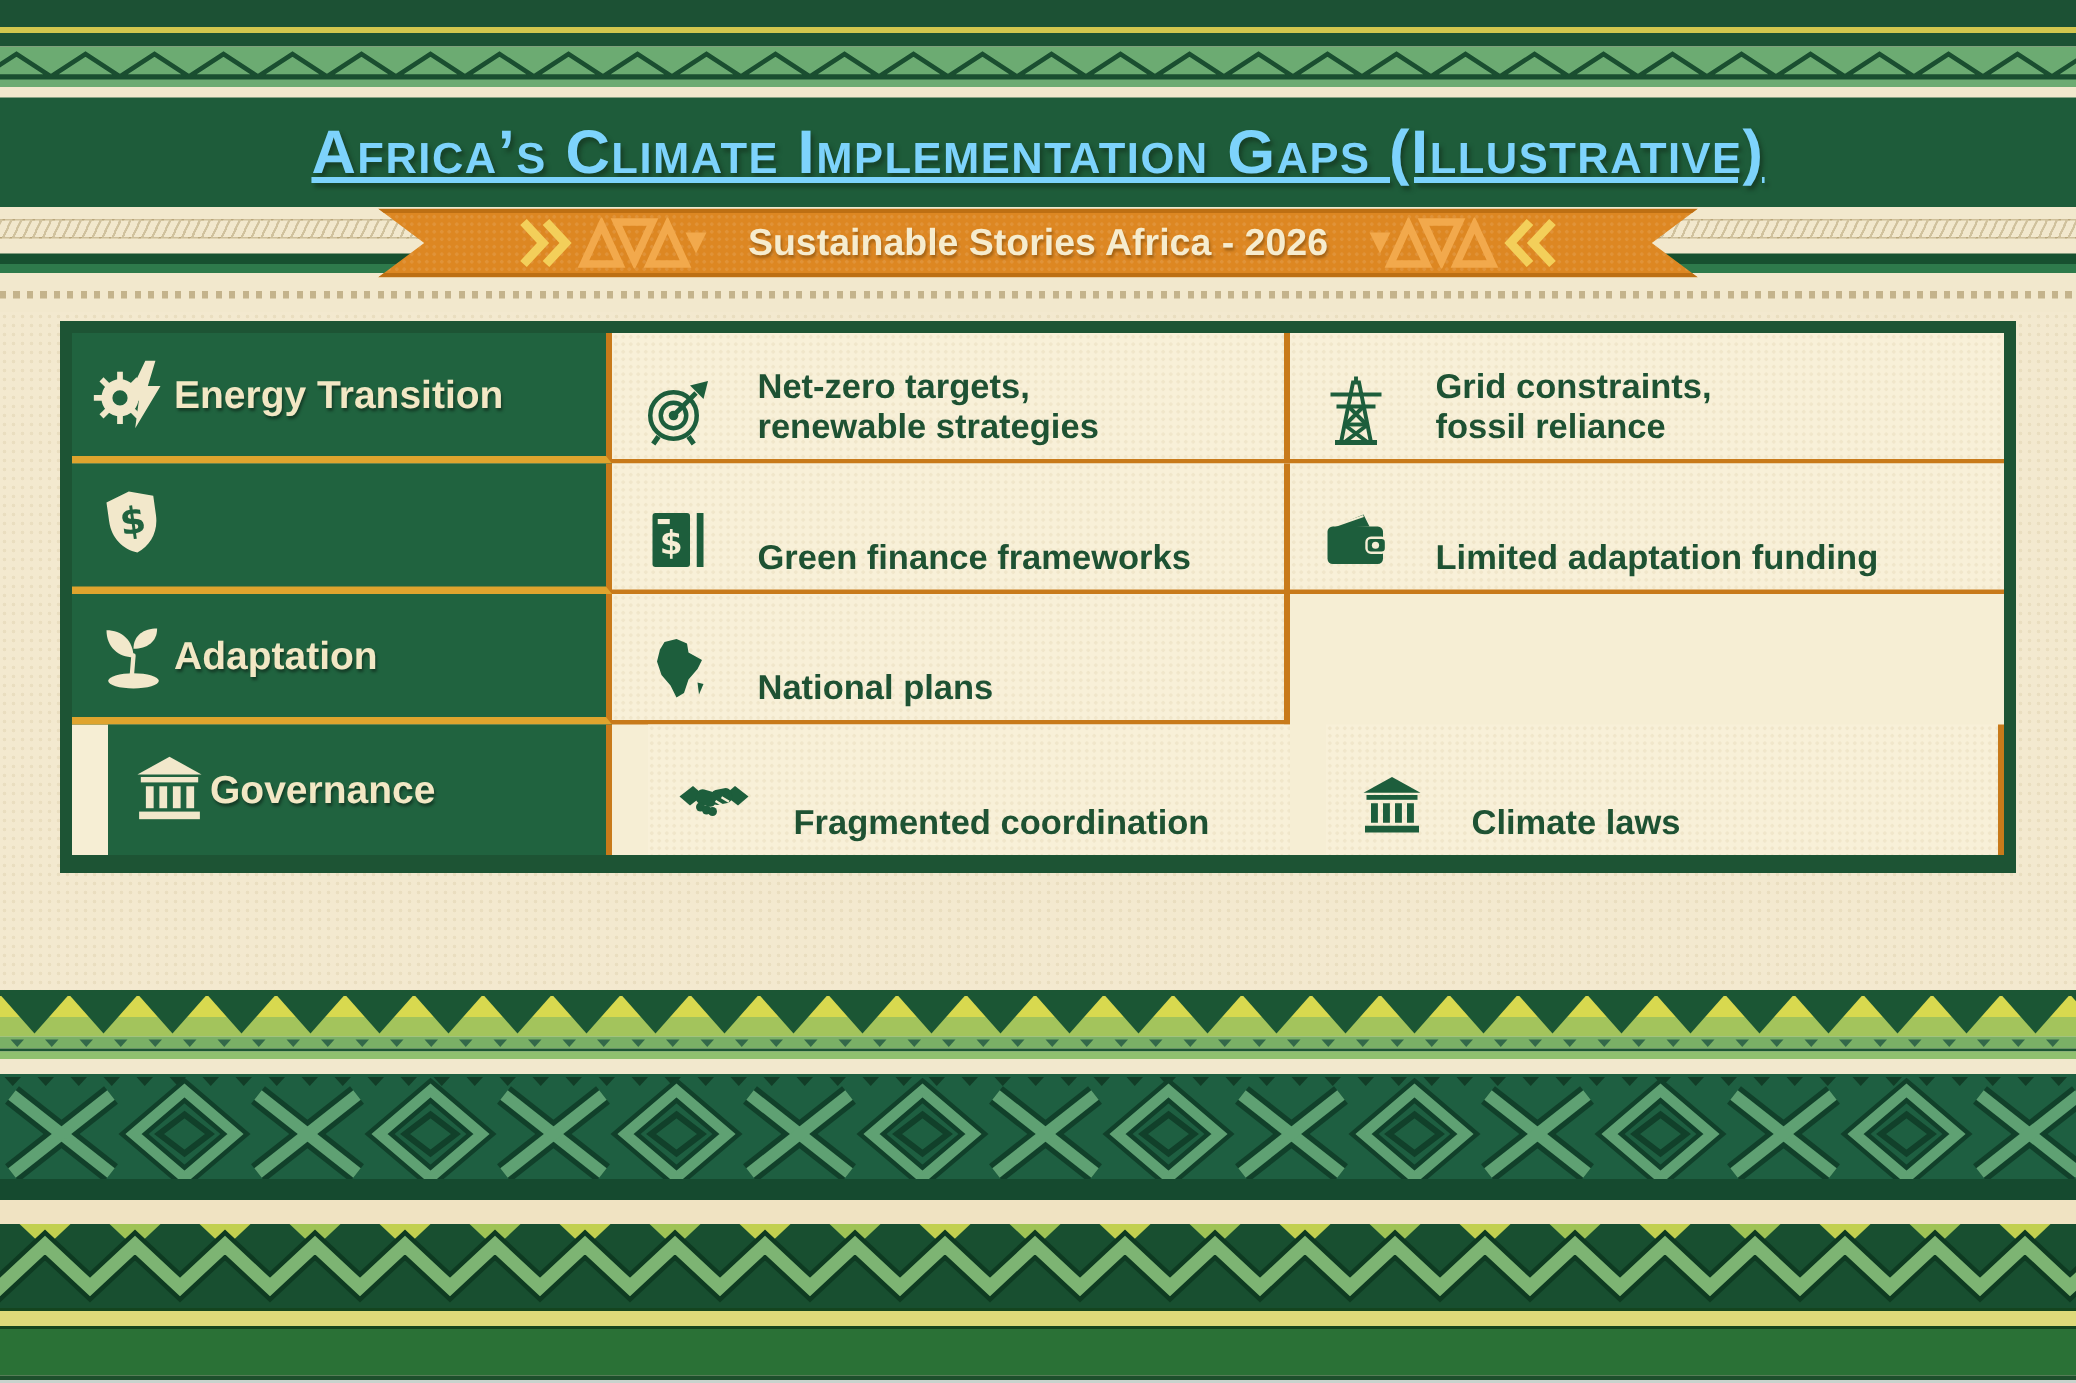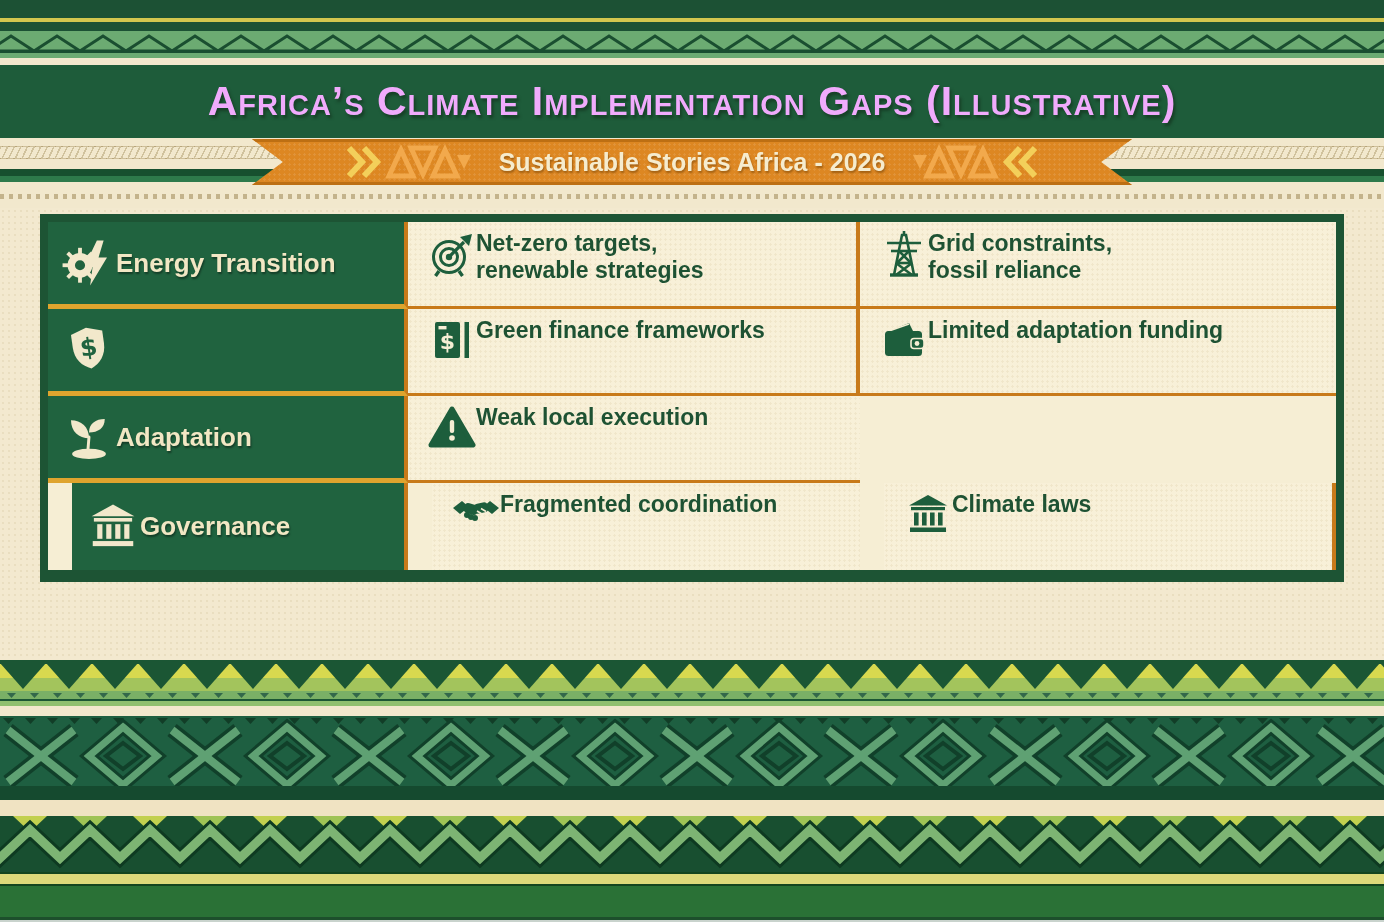--- a/index.html
+++ b/index.html
@@ -16,21 +16,21 @@
 
   
   .band-dark-a{height:18px;background:#1c5134;}
   .band-gold-line{height:4px;background:#d2c64e;}
   .band-dark-b{height:9px;background:#1c5134;}
   #topzig{display:block;width:100%;height:27px;}
   .band-cream-line{height:7px;background:#f2e8cd;}
 
   .title-band{height:73px;background:#1e5c3a;display:flex;align-items:center;justify-content:center;}
   .title{margin:0;font-variant:small-caps;font-weight:bold;font-size:41px;letter-spacing:1px;
-         color:#f0abfc;text-shadow:2px 3px 3px rgba(15,35,20,.5);}
+         color:#7dd3fc;text-shadow:2px 3px 3px rgba(15,35,20,.5);text-decoration:underline;}
 
   
   .ribbon-zone{height:70px;background:#f2e8cd;position:relative;}
   .hatch{position:absolute;left:0;right:0;top:8px;height:13px;
          background:repeating-linear-gradient(115deg,rgba(140,115,60,.33) 0 1.5px,rgba(0,0,0,0) 1.5px 6px);
          border-top:1px solid rgba(140,115,60,.35);border-bottom:1px solid rgba(140,115,60,.35);}
   .zone-stripe{position:absolute;left:0;right:0;top:31px;height:13px;
          background:linear-gradient(#17502f 0 52%,#2e7a4b 52% 100%);}
   .stitch{position:absolute;left:0;right:0;top:56px;height:5px;
          background:repeating-linear-gradient(90deg,rgba(140,115,60,.45) 0 4px,rgba(0,0,0,0) 4px 9px);}
@@ -50,21 +50,21 @@
   .gap-table{width:1304px;margin:0 auto;border:8px solid #1d5434;border-bottom-width:12px;
              background:#f6eed4;}
   .thead,.trow{display:grid;grid-template-columns:360px 452px 1fr;}
   .th{background:#20633f;color:#f2e7c4;font-weight:bold;font-size:27px;text-align:center;
       padding:10px 0 8px;border-top:3px solid #f0e5c4;border-bottom:7px solid #d9821f;
       text-shadow:1px 2px 2px rgba(0,0,0,.4);}
   .th + .th{border-left:2px solid #b9c94c;}
   .area{background:#20633f;display:flex;align-items:center;padding:8px 14px;
         min-height:87px;border-right:4px solid #c87a1a;border-bottom:5px solid #dfa42e;}
   .alabel{color:#f2e7c4;font-weight:bold;font-size:26px;text-shadow:1px 2px 2px rgba(0,0,0,.4);}
-  .cell{background:#f8f0d8;display:flex;align-items:flex-start;gap:0;padding:8px 20px;
+  .cell{background:#f8f0d8;display:flex;align-items:flex-end;gap:29px;padding:8px 20px;
         min-height:87px;border-bottom:3px solid #c87a1a;
         background-image:radial-gradient(rgba(170,140,80,.10) 1px,rgba(0,0,0,0) 1.3px);
         background-size:5px 5px;}
   .cell.mid{border-right:4px solid #c87a1a;}
   .trow:last-child .area,.trow:last-child .cell{border-bottom:none;margin-left:24px;}
   .ctext{color:#1e5233;font-weight:bold;font-size:23px;line-height:1.18;white-space:pre-line;}
   .aicon{color:#f2e8cb;flex:0 0 auto;display:flex;}
   .aicon svg{width:54px;height:54px;}
   .cicon{color:#1d5e3c;flex:0 0 auto;display:flex;}
   .cicon svg{width:48px;height:48px;}
@@ -256,29 +256,28 @@
           <span class="aicon">
             <svg viewBox="0 0 48 48" fill="currentColor">
               <ellipse cx="24" cy="39" rx="15" ry="4.5"></ellipse>
               <path d="M22.8 38c.6-6 .8-10 1.2-14" stroke="currentColor" stroke-width="2.6" fill="none" stroke-linecap="round"></path>
               <path d="M24 25C24 15 17 9 8 9c0 10 7 16 16 16z"></path>
               <path d="M24 20c0-8 6-12 14-12 0 8-6 12-14 12z"></path>
             </svg>
           </span>
           <span class="alabel">Adaptation</span>
         </div>
-        <div class="cell">
-          <span class="cicon">
-            <svg viewBox="0 0 48 48">
-              <path d="M24 5 L45 41 H3 Z" fill="currentColor" stroke="currentColor" stroke-width="5" stroke-linejoin="round"></path>
-              <rect x="21.8" y="16" width="4.4" height="13" rx="2" fill="#f6eed4"></rect>
-              <circle cx="24" cy="34" r="2.8" fill="#f6eed4"></circle>
-            </svg>
-          </span>
-          <span class="ctext">Weak local execution</span>
+        <div class="cell mid">
+          <span class="cicon">
+            <svg viewBox="0 0 48 48" fill="currentColor">
+              <path d="M15 4 L23 2 L30 5 L31 11 L40 16 L37 22 L31 29 L28 38 L23 41 L19 33 L13 26 L10 17 L12 9 Z"></path>
+              <polygon points="37,31 41,32 38,39"></polygon>
+            </svg>
+          </span>
+          <span class="ctext">National plans</span>
         </div>
       </div>
 
       <div class="trow">
         <div class="area tex">
           <span class="aicon">
             <svg viewBox="0 0 48 48" fill="currentColor">
               <polygon points="24,4 43,14.5 5,14.5"></polygon>
               <rect x="7" y="16" width="34" height="3.2"></rect>
               <rect x="10" y="21.5" width="4.6" height="13"></rect>

